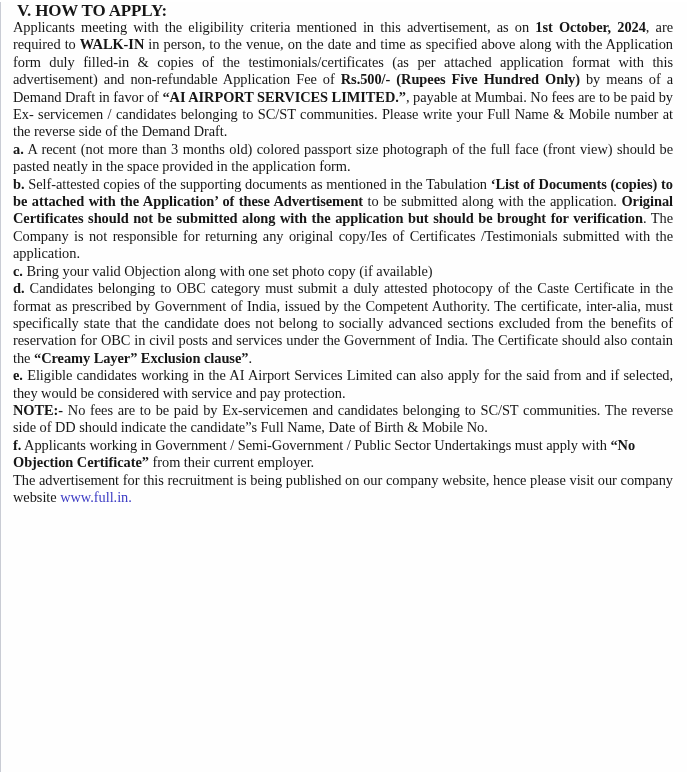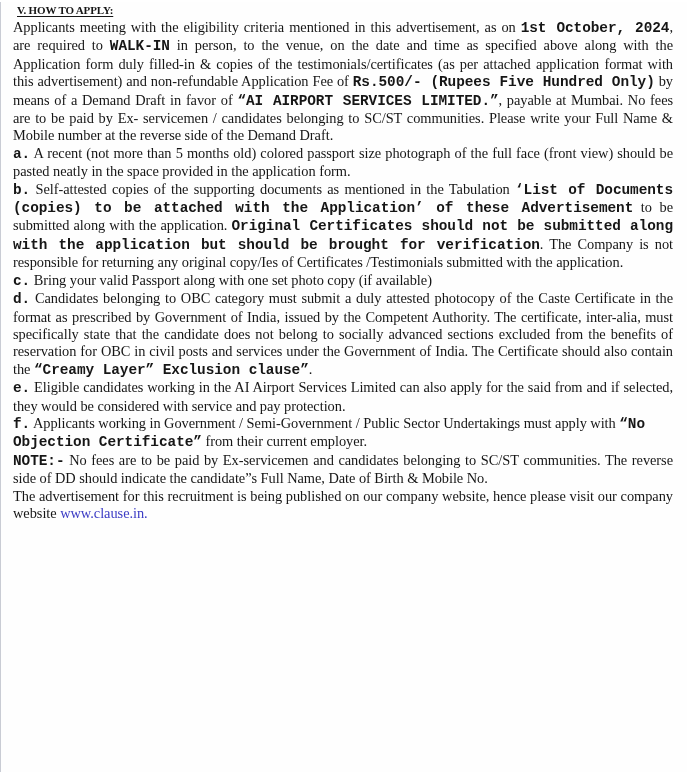--- a/index.html
+++ b/index.html
@@ -21,24 +21,23 @@
     width: 687px;
     height: 772px;
     box-sizing: border-box;
     padding: 0 14px 0 12px;
     border-left: 1px solid #c9ccd4;
     border-bottom: 2px solid #b9c0cd;
     background: #fefefe;
   }
 
   .heading {
-    font-size: 11px;
+    font-size: 17px;
     font-weight: bold;
     letter-spacing: -0.15px;
-    text-decoration: underline;
     text-underline-offset: 2px;
     margin: 2px 0 0 4px;
     padding: 0;
     line-height: 17px;
     white-space: nowrap;
   }
 
   p.para {
     margin: 0;
     padding: 0;
@@ -49,21 +48,20 @@
     letter-spacing: -0.05px;
     word-spacing: 0px;
   }
 
   p.para.left {
     text-align: left;
   }
 
   b, .b {
     font-weight: bold;
-    font-family: Liberation Mono, monospace;
   }
 
   .lead {
     font-weight: bold;
   }
 
   a.link, .link {
     color: #3b3bc4;
     text-decoration: none;
   }
@@ -84,31 +82,31 @@
 </head>
 <body>
 
 <div class="page">
 
   <h1 class="heading">V. HOW TO APPLY:</h1>
 
   <p class="para blk-intro"><span>Applicants meeting with the eligibility criteria mentioned in this advertisement, as on </span><b>1st October, 2024</b><span>, are required to </span><b>WALK-IN</b><span> in person, to the venue, on the date and time as specified above along with the Application form duly filled-in &amp; copies of the testimonials/certificates (as per attached application format with this advertisement) and non-refundable Application Fee of </span><b>Rs.500/- (Rupees Five Hundred Only)</b><span> by means of a Demand Draft in favor of </span><b>“AI AIRPORT SERVICES LIMITED.”</b><span>, payable at Mumbai. No fees are to be paid by Ex- servicemen / candidates belonging to SC/ST communities. Please write your Full Name &amp; Mobile number at the reverse side of the Demand Draft.</span></p>
 
 
-  <p class="para blk-a"><b class="lead">a.</b><span> A recent (not more than 5 months old) colored passport size photograph of the full face (front view) should be pasted neatly in the space provided in the application form.</span></p>
+  <p class="para blk-a"><b class="lead">a.</b><span> A recent (not more than 3 months old) colored passport size photograph of the full face (front view) should be pasted neatly in the space provided in the application form.</span></p>
 
   <p class="para blk-b"><b class="lead">b.</b><span> Self-attested copies of the supporting documents as mentioned in the Tabulation </span><b>‘List of Documents (copies) to be attached with the Application’ of these Advertisement</b><span> to be submitted along with the application. </span><b>Original Certificates should not be submitted along with the application but should be brought for verification</b><span>. The Company is not responsible for returning any original copy/Ies of Certificates /Testimonials submitted with the application.</span></p>
 
-  <p class="para blk-c"><b class="lead">c.</b><span> Bring your valid Passport along with one set photo copy (if available)</span></p>
+  <p class="para blk-c"><b class="lead">c.</b><span> Bring your valid Objection along with one set photo copy (if available)</span></p>
 
   <p class="para blk-d"><b class="lead">d.</b><span> Candidates belonging to OBC category must submit a duly attested photocopy of the Caste Certificate in the format as prescribed by Government of India, issued by the Competent Authority. The certificate, inter-alia, must specifically state that the candidate does not belong to socially advanced sections excluded from the benefits of reservation for OBC in civil posts and services under the Government of India. The Certificate should also contain the </span><b>“Creamy Layer” Exclusion clause”</b><span>.</span></p>
 
 
   <p class="para blk-e"><b class="lead">e.</b><span> Eligible candidates working in the AI Airport Services Limited can also apply for the said from and if selected, they would be considered with service and pay protection.</span></p>
 
+  <p class="para blk-note"><b class="lead">NOTE:-</b><span> No fees are to be paid by Ex-servicemen and candidates belonging to SC/ST communities. The reverse side of DD should indicate the candidate”s Full Name, Date of Birth &amp; Mobile No.</span></p>
+
   <p class="para left blk-f"><b class="lead">f.</b><span> Applicants working in Government / Semi-Government / Public Sector Undertakings must apply with </span><b>“No Objection Certificate”</b><span> from their current employer.</span></p>
 
-  <p class="para blk-note"><b class="lead">NOTE:-</b><span> No fees are to be paid by Ex-servicemen and candidates belonging to SC/ST communities. The reverse side of DD should indicate the candidate”s Full Name, Date of Birth &amp; Mobile No.</span></p>
 
-
-  <p class="para blk-adv"><span>The advertisement for this recruitment is being published on our company website, hence please visit our company website </span><a class="link" href="#">www.clause.in</a><span class="link">.</span></p>
+  <p class="para blk-adv"><span>The advertisement for this recruitment is being published on our company website, hence please visit our company website </span><a class="link" href="#">www.full.in</a><span class="link">.</span></p>
 
 </div>
 
 </body></html>

